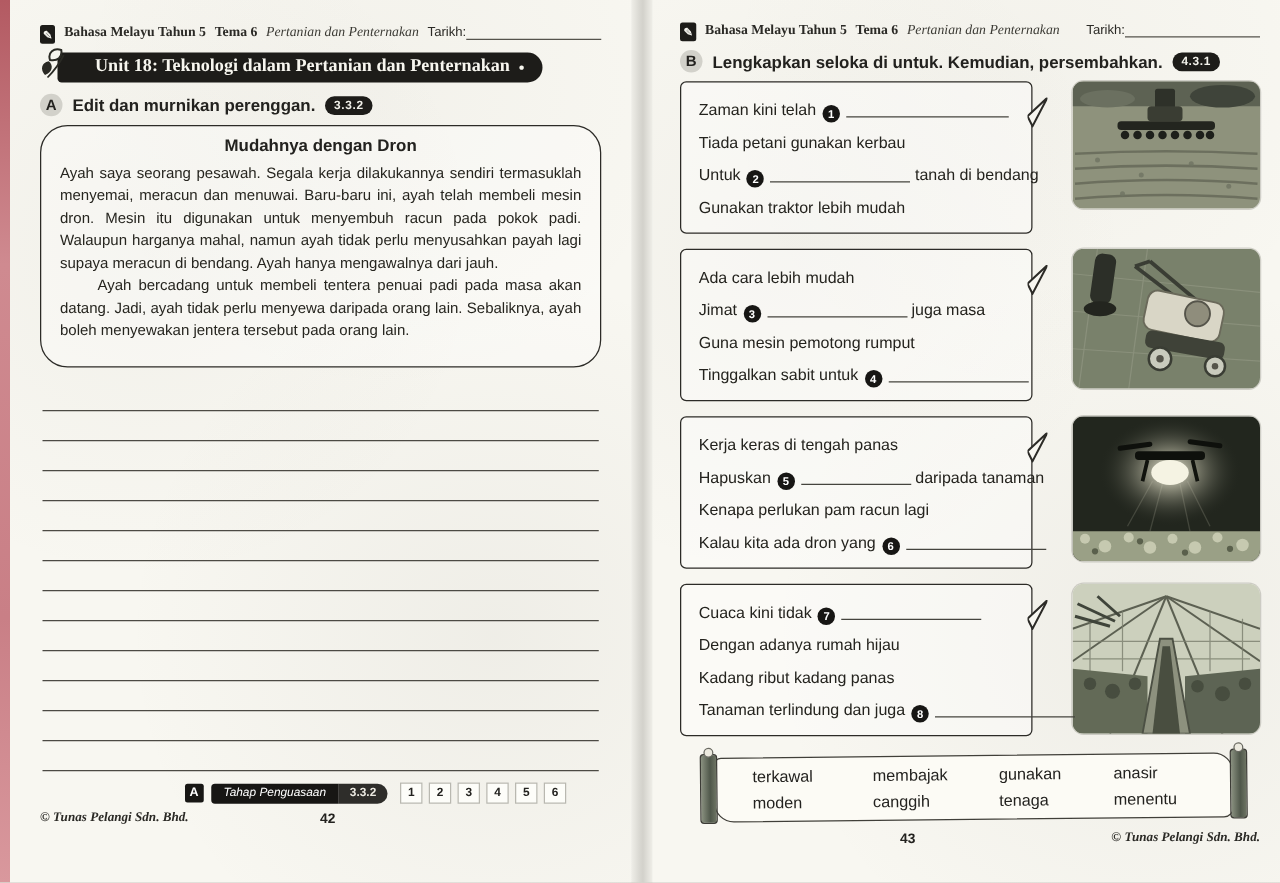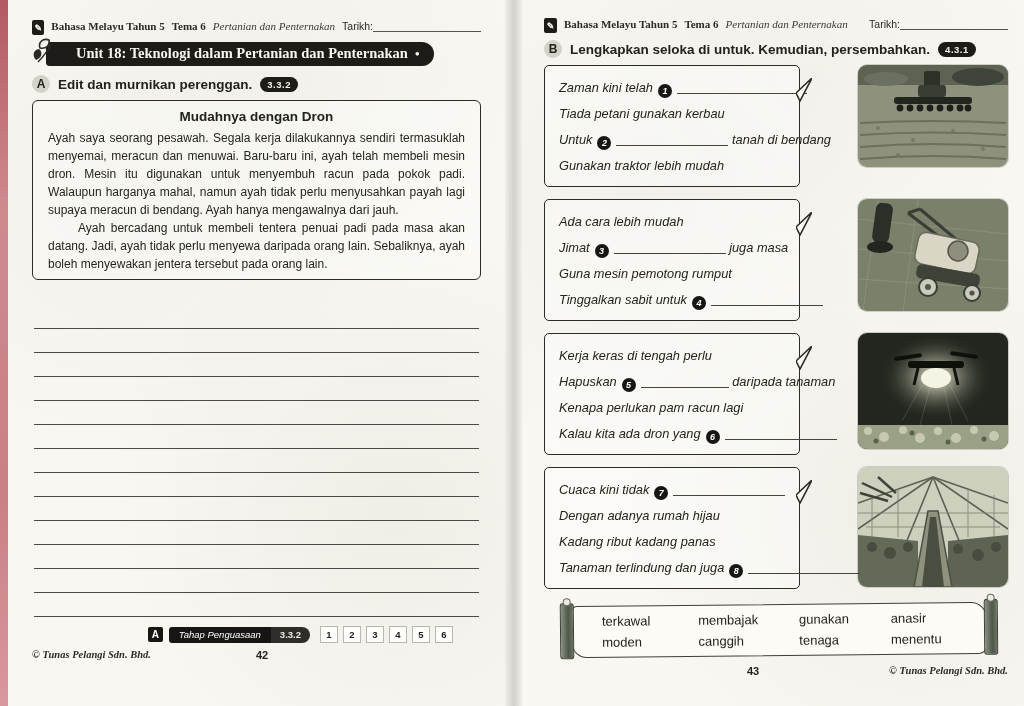--- a/index.html
+++ b/index.html
@@ -65,22 +65,22 @@
     display:flex;align-items:center;justify-content:center;flex:0 0 auto;
   }
   .sec-instr{font-weight:bold;font-size:13.5px;color:#23221f;}
   .skill-badge{
     background:#1d1c19;color:#f2f1ea;font-size:9.5px;font-weight:bold;
     padding:2px 7px;border-radius:8px;letter-spacing:.5px;flex:0 0 auto;
   }
 
   
   .passage-box{
-    border:1.6px solid #2c2b27;border-radius:6px;
-    padding:8px 15px 6px 15px;margin-bottom:25px;background:rgba(255,255,255,.35);
+    border:1.6px solid #2c2b27;border-radius:22px;
+    padding:8px 15px 20px 15px;margin-bottom:11px;background:rgba(255,255,255,.35);
   }
   .passage-title{text-align:center;font-weight:bold;font-size:13.5px;margin-bottom:5px;}
   .passage-box p{
     margin:0;font-size:12px;line-height:1.5;text-align:justify;color:#26251f;
   }
   .passage-box p.indent{text-indent:30px;}
 
   
   .write-area{margin:2px 2px 0 2px;}
   .write-line{height:23px;border-bottom:1.4px solid #4c4a44;}
@@ -106,28 +106,28 @@
     font-size:9.5px;font-weight:bold;color:#23221f;
     display:flex;align-items:center;justify-content:center;
   }
 
   
   .pg-footer{display:flex;align-items:center;margin-top:6px;font-size:10.5px;}
   .copyright{font-family:"Liberation Serif", serif;font-style:italic;font-weight:bold;color:#2b2a26;}
   .page-num{font-weight:bold;font-size:11px;color:#23221f;}
   .pg-footer-left .page-num{position:absolute;left:248px;}
   .pg-footer-right{justify-content:flex-end;gap:0;margin-top:8px;}
-  .pg-footer-right .page-num{position:absolute;left:225px;}
+  .pg-footer-right .page-num{position:absolute;left:198px;}
 
   
   .stanza-row{display:flex;justify-content:space-between;align-items:flex-start;margin-bottom:12px;}
   .bubble{
-    position:relative;width:256px;box-sizing:border-box;
+    position:relative;width:282px;box-sizing:border-box;
     border:1.6px solid #2c2b27;border-radius:5px;
-    padding:9px 12px 7px 14px;background:rgba(255,255,255,.4);font-style:italic;
+    padding:9px 12px 7px 14px;background:rgba(255,255,255,.4);
   }
   .bubble-tail{position:absolute;right:-13px;top:12px;}
   .v-line{font-size:12.8px;line-height:26px;color:#24231e;white-space:nowrap;}
   .chip{
     display:inline-flex;width:14px;height:14px;border-radius:50%;
     background:#171614;color:#fff;font-size:9px;font-weight:bold;
     align-items:center;justify-content:center;vertical-align:-2px;margin:0 5px 0 5px;
   }
   .blank{display:inline-block;border-bottom:1.3px solid #45443e;height:13px;vertical-align:-2px;width:112px;}
   .blank.b-lg{width:130px;}
@@ -344,21 +344,21 @@
             <circle cx="114" cy="94" r="2.6" fill="#55544a"></circle>
         </svg>
       </div>
     </div>
 
     <div class="stanza-row">
       <div class="bubble">
         <svg class="bubble-tail" width="16" height="24" viewBox="0 0 16 24">
           <polygon points="0,15 16,0 4,23" fill="#f8f7f1" stroke="#2c2b27" stroke-width="1.6"></polygon>
         </svg>
-        <div class="v-line"><span>Kerja keras di tengah perlu</span></div>
+        <div class="v-line"><span>Kerja keras di tengah panas</span></div>
         <div class="v-line"><span>Hapuskan</span><span class="chip">5</span><span class="blank b-sm"></span> <span>daripada tanaman</span></div>
         <div class="v-line"><span>Kenapa perlukan pam racun lagi</span></div>
         <div class="v-line"><span>Kalau kita ada dron yang</span><span class="chip">6</span><span class="blank"></span></div>
       </div>
       <div class="photo">
         <svg width="150" height="116" viewBox="0 0 150 116">
           <rect width="150" height="116" fill="#22261e"></rect>
           <radialGradient id="glow" cx="52%" cy="38%" r="38%">
             <stop offset="0%" stop-color="#f3f1e0"></stop>
             <stop offset="35%" stop-color="#cfcdb6" stop-opacity=".55"></stop>

